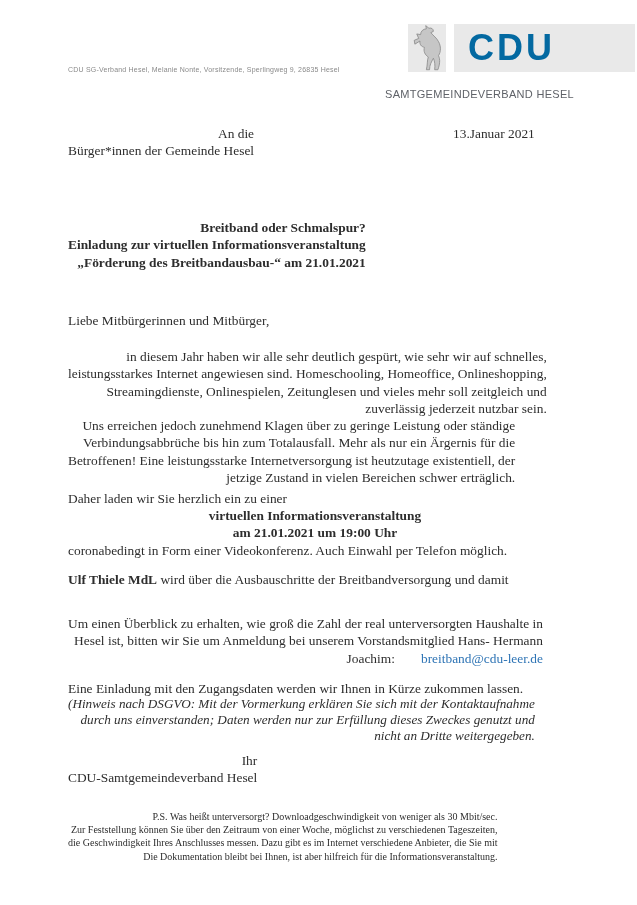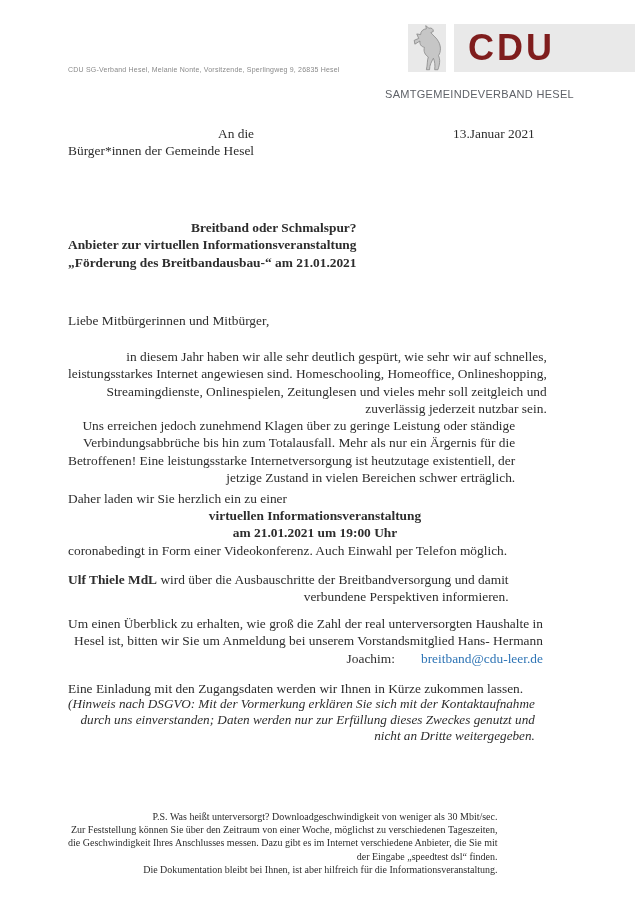--- a/index.html
+++ b/index.html
@@ -33,21 +33,21 @@
     left:454px; top:24px; width:181px; height:48px;
     background:#e9e9e9;
     display:flex; align-items:center;
     padding-left:14px;
   }
   .logo-cdu-text {
     font-family:"Liberation Sans", sans-serif;
     font-weight:800;
     font-size:36px;
     letter-spacing:3px;
-    color:#7f1d1d;
+    color:#0369a1;
     line-height:1;
   }
   .org-line {
     left:385px; top:88px;
     font-family:"Liberation Sans", sans-serif;
     font-size:11px; letter-spacing:0.3px;
     color:#5f6268;
     white-space:nowrap;
   }
   .recipient { left:68px; top:125px; }
@@ -94,21 +94,21 @@
   <div class="abs org-line">SAMTGEMEINDEVERBAND HESEL</div>
 
   <div class="abs recipient body-text">
     <div class="line">An die</div>
     <div class="line">Bürger*innen der Gemeinde Hesel</div>
   </div>
   <div class="abs date-line body-text">13.Januar 2021</div>
 
   <div class="abs subject body-text bold">
     <div class="line">Breitband oder Schmalspur?</div>
-    <div class="line">Anbieter zur virtuellen Informationsveranstaltung</div>
+    <div class="line">Einladung zur virtuellen Informationsveranstaltung</div>
     <div class="line">„Förderung des Breitbandausbau-“ am 21.01.2021</div>
   </div>
 
   <div class="abs salutation body-text">Liebe Mitbürgerinnen und Mitbürger,</div>
 
   <div class="abs para-internet body-text">
     <div class="line">in diesem Jahr haben wir alle sehr deutlich gespürt, wie sehr wir auf schnelles,</div>
     <div class="line">leistungsstarkes Internet angewiesen sind. Homeschooling, Homeoffice, Onlineshopping,</div>
     <div class="line">Streamingdienste, Onlinespielen, Zeitunglesen und vieles mehr soll zeitgleich und</div>
     <div class="line">zuverlässig jederzeit nutzbar sein.</div>
@@ -123,38 +123,40 @@
 
   <div class="abs invite-intro body-text">Daher laden wir Sie herzlich ein zu einer</div>
   <div class="abs invite-center body-text bold">
     <div>virtuellen Informationsveranstaltung</div>
     <div>am 21.01.2021 um 19:00 Uhr</div>
   </div>
   <div class="abs corona-note body-text">coronabedingt in Form einer Videokonferenz. Auch Einwahl per Telefon möglich.</div>
 
   <div class="abs speaker body-text">
     <div class="line"><span class="bold">Ulf Thiele MdL</span><span> wird über die Ausbauschritte der Breitbandversorgung und damit</span></div>
-    <div class="line">verbundene Perspektiven informieren.</div>
   </div>
 
   <div class="abs registration body-text">
     <div class="line">Um einen Überblick zu erhalten, wie groß die Zahl der real unterversorgten Haushalte in</div>
     <div class="line">Hesel ist, bitten wir Sie um Anmeldung bei unserem Vorstandsmitglied Hans- Hermann</div>
     <div class="line"><span>Joachim:</span><a class="email-link">breitband@cdu-leer.de</a></div>
   </div>
 
   <div class="abs access-line body-text">Eine Einladung mit den Zugangsdaten werden wir Ihnen in Kürze zukommen lassen.</div>
   <div class="abs dsgvo italic">
     <div class="line">(Hinweis nach DSGVO: Mit der Vormerkung erklären Sie sich mit der Kontaktaufnahme</div>
     <div class="line">durch uns einverstanden; Daten werden nur zur Erfüllung dieses Zweckes genutzt und</div>
     <div class="line">nicht an Dritte weitergegeben.</div>
   </div>
 
+  <div class="abs closing body-text">
+    <div class="line">Ihr</div>
+    <div class="line">CDU-Samtgemeindeverband Hesel</div>
+  </div>
 
   <div class="abs postscript">
     <div class="line">P.S. Was heißt unterversorgt? Downloadgeschwindigkeit von weniger als 30 Mbit/sec.</div>
     <div class="line">Zur Feststellung können Sie über den Zeitraum von einer Woche, möglichst zu verschiedenen Tageszeiten,</div>
     <div class="line">die Geschwindigkeit Ihres Anschlusses messen. Dazu gibt es im Internet verschiedene Anbieter, die Sie mit</div>
-    <div class="line">der Eingabe „speedtest dsl“ finden.</div>
     <div class="line">Die Dokumentation bleibt bei Ihnen, ist aber hilfreich für die Informationsveranstaltung.</div>
   </div>
 
 </div>
 
 </body></html>

